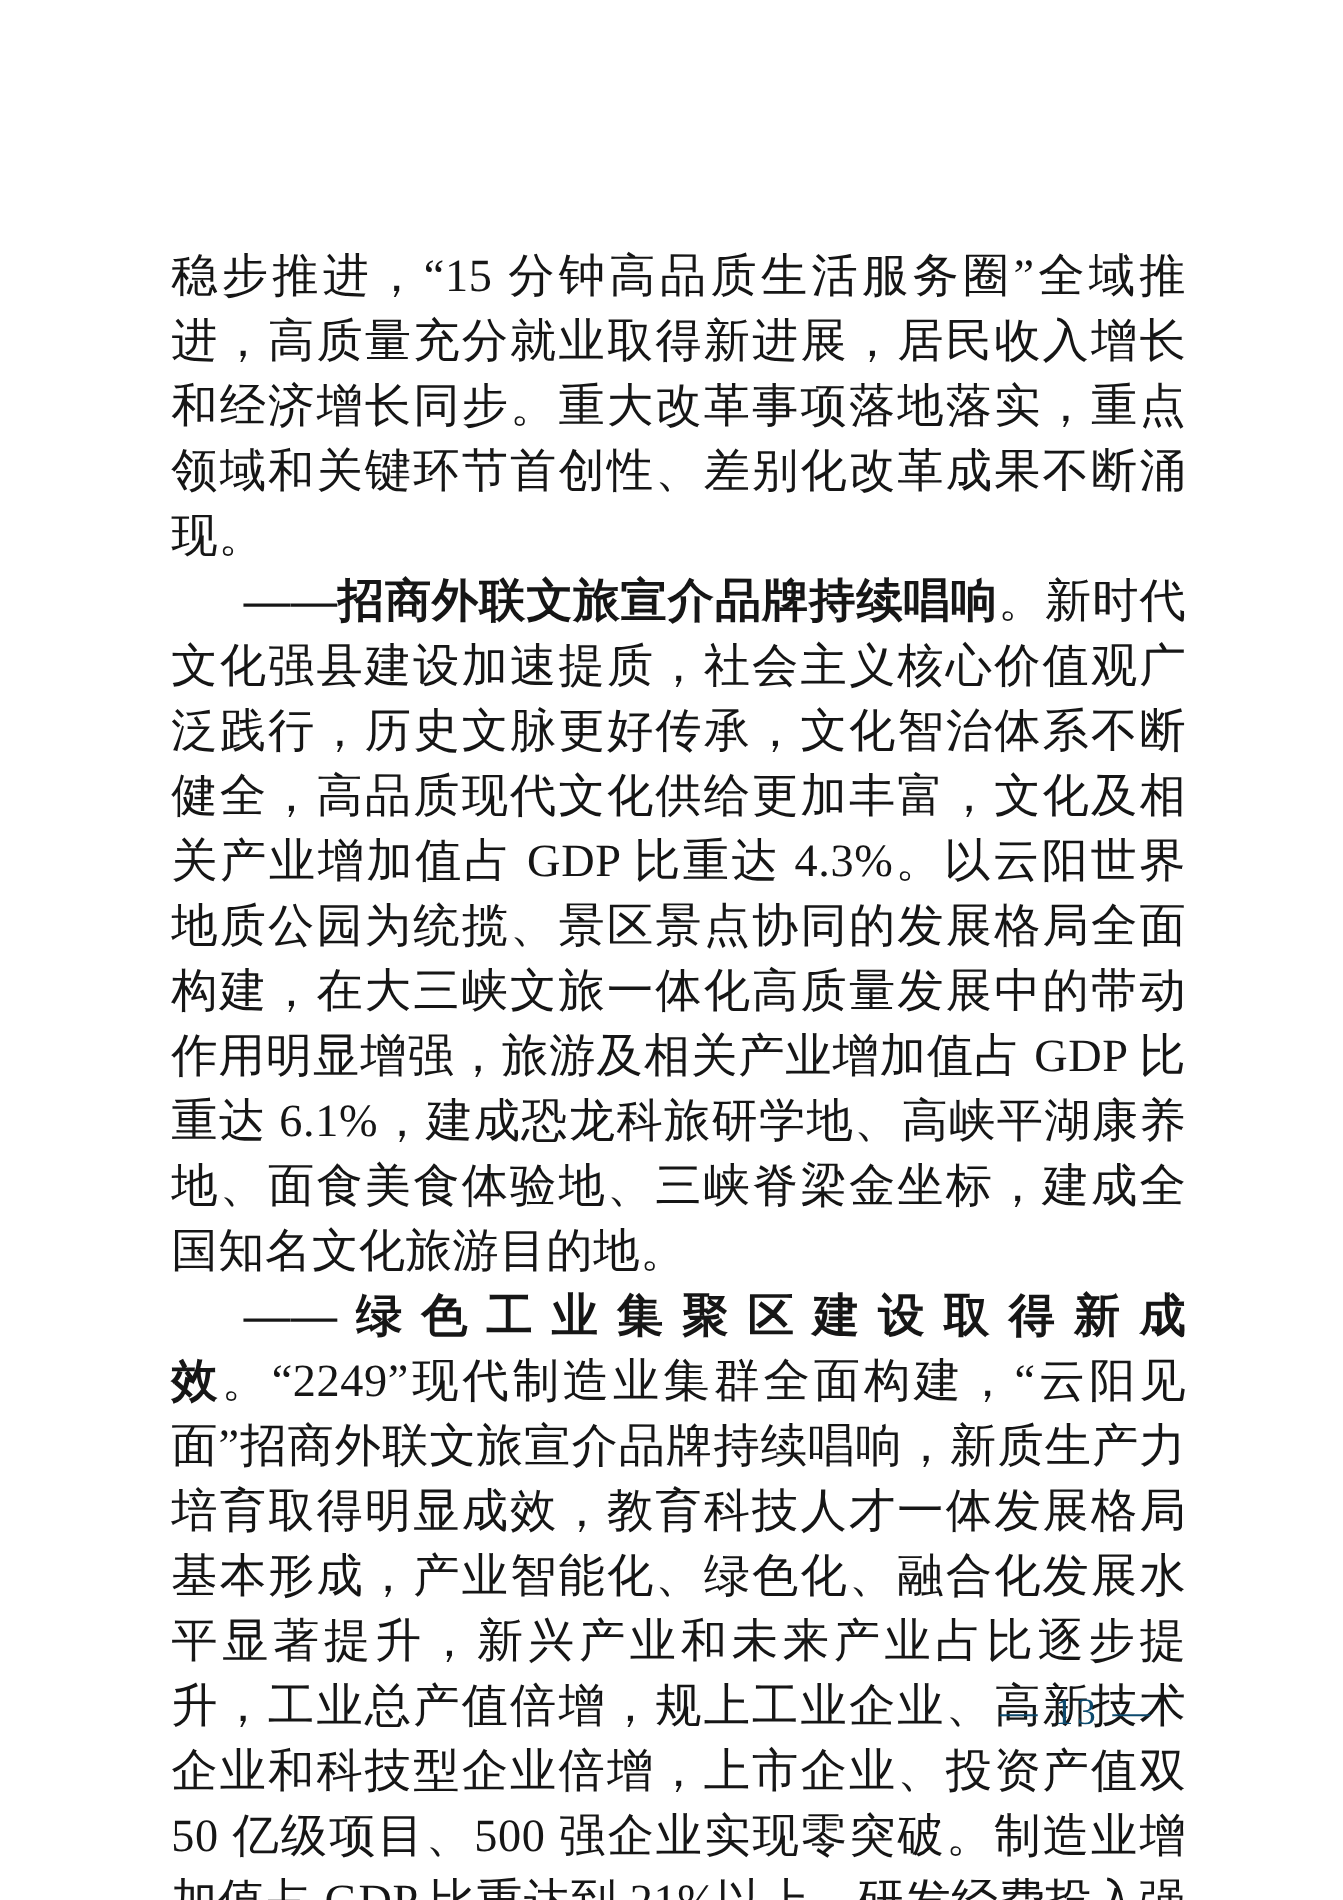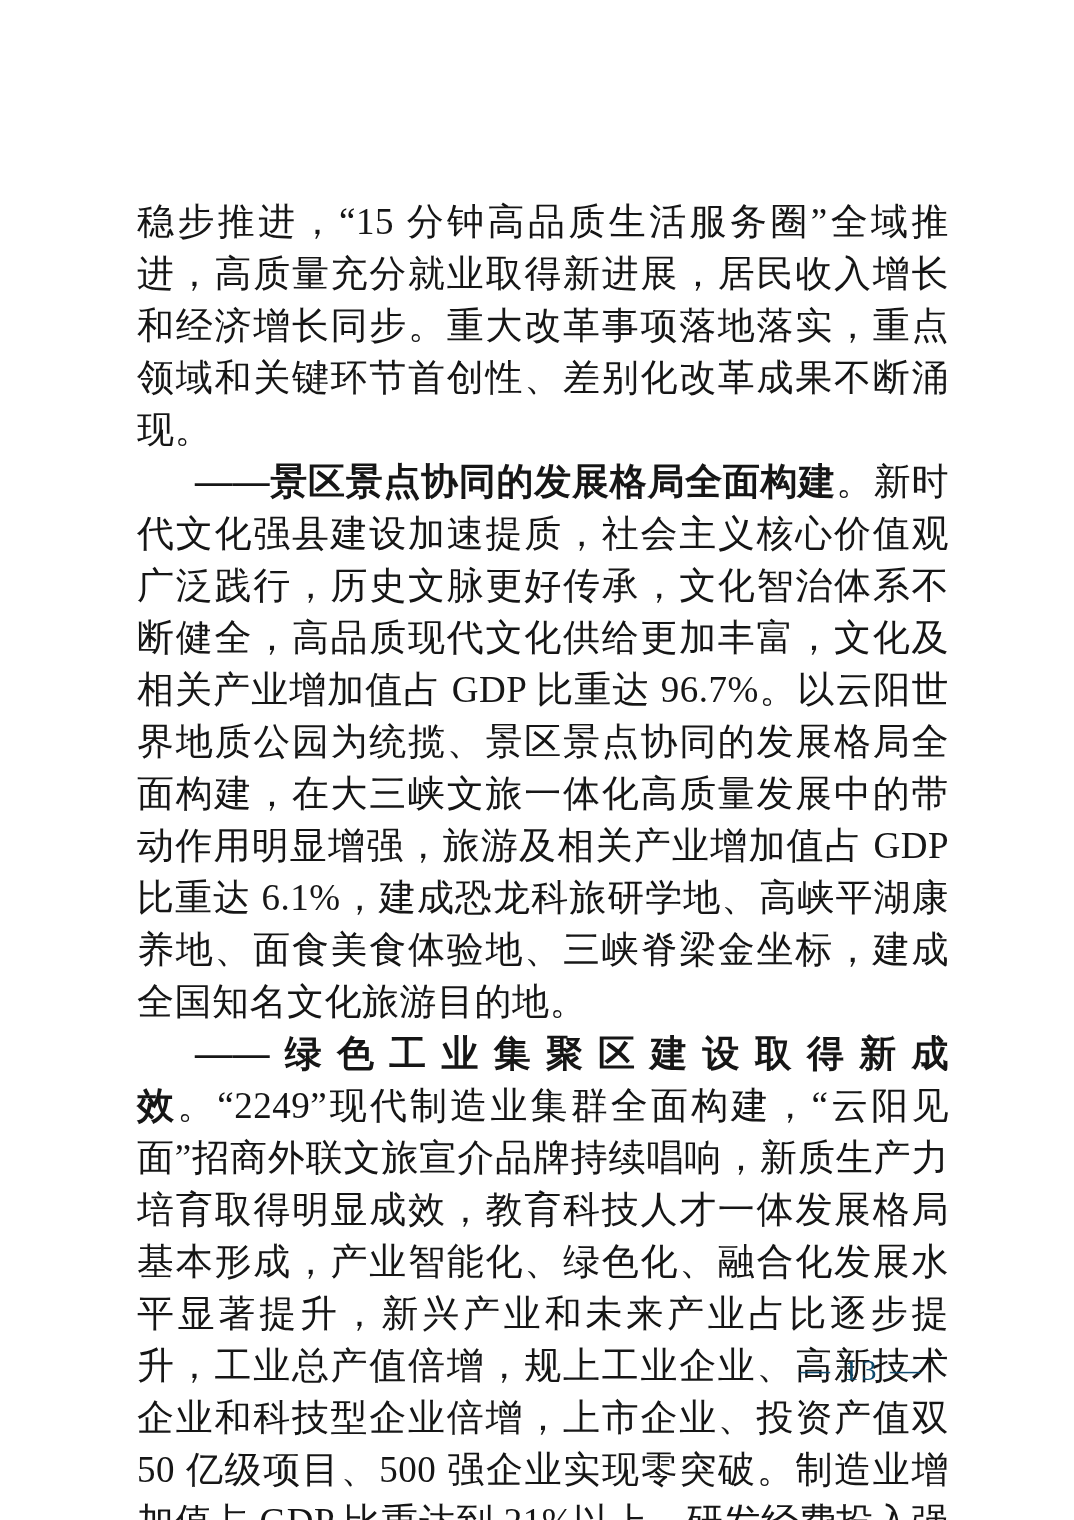--- a/index.html
+++ b/index.html
@@ -49,18 +49,18 @@
     color: #0c4a6e;
     white-space: nowrap;
   }
 </style>
 </head>
 <body>
 
 <div class="page">
   <div class="content">
     <p class="para"><span class="body-text">稳步推进，“15 分钟高品质生活服务圈”全域推进，高质量充分就业取得新进展，居民收入增长和经济增长同步。重大改革事项落地落实，重点领域和关键环节首创性、差别化改革成果不断涌现。</span></p>
-    <p class="para indent"><span class="lead">——景区景点协同的发展格局全面构建</span><span class="body-text">。新时代文化强县建设加速提质，社会主义核心价值观广泛践行，历史文脉更好传承，文化智治体系不断健全，高品质现代文化供给更加丰富，文化及相关产业增加值占 GDP 比重达 96.7%。以云阳世界地质公园为统揽、景区景点协同的发展格局全面构建，在大三峡文旅一体化高质量发展中的带动作用明显增强，旅游及相关产业增加值占 GDP 比重达 6.1%，建成恐龙科旅研学地、高峡平湖康养地、面食美食体验地、三峡脊梁金坐标，建成全国知名文化旅游目的地。</span></p>
+    <p class="para indent"><span class="lead">——招商外联文旅宣介品牌持续唱响</span><span class="body-text">。新时代文化强县建设加速提质，社会主义核心价值观广泛践行，历史文脉更好传承，文化智治体系不断健全，高品质现代文化供给更加丰富，文化及相关产业增加值占 GDP 比重达 4.3%。以云阳世界地质公园为统揽、景区景点协同的发展格局全面构建，在大三峡文旅一体化高质量发展中的带动作用明显增强，旅游及相关产业增加值占 GDP 比重达 6.1%，建成恐龙科旅研学地、高峡平湖康养地、面食美食体验地、三峡脊梁金坐标，建成全国知名文化旅游目的地。</span></p>
     <p class="para indent"><span class="lead">——绿色工业集聚区建设取得新成效</span><span class="body-text">。“2249”现代制造业集群全面构建，“云阳见面”招商外联文旅宣介品牌持续唱响，新质生产力培育取得明显成效，教育科技人才一体发展格局基本形成，产业智能化、绿色化、融合化发展水平显著提升，新兴产业和未来产业占比逐步提升，工业总产值倍增，规上工业企业、高新技术企业和科技型企业倍增，上市企业、投资产值双 50 亿级项目、500 强企业实现零突破。制造业增加值占 GDP 比重达到 21%以上，研发经费投入强度达 1%以上。成功创建市级高新区、国家级绿色园区，成为全市重要的绿色工业集聚区。</span></p>
 
   </div>
   <div class="page-number">— 13 —</div>
 </div>
 
 </body></html>

